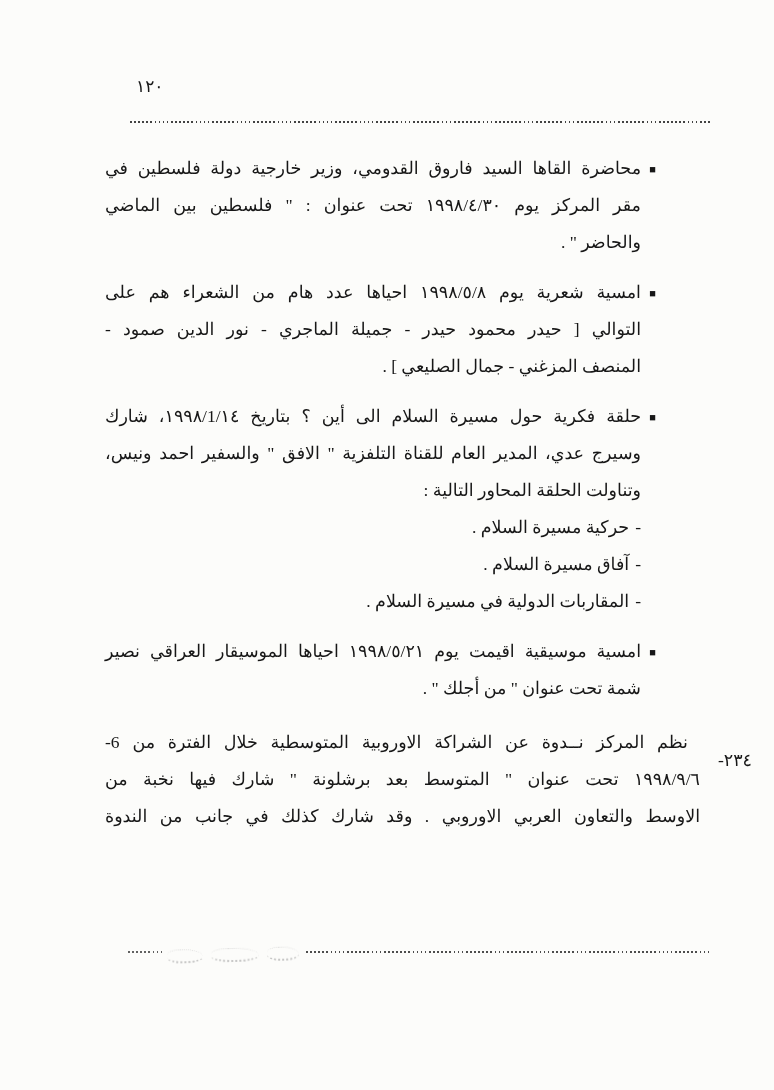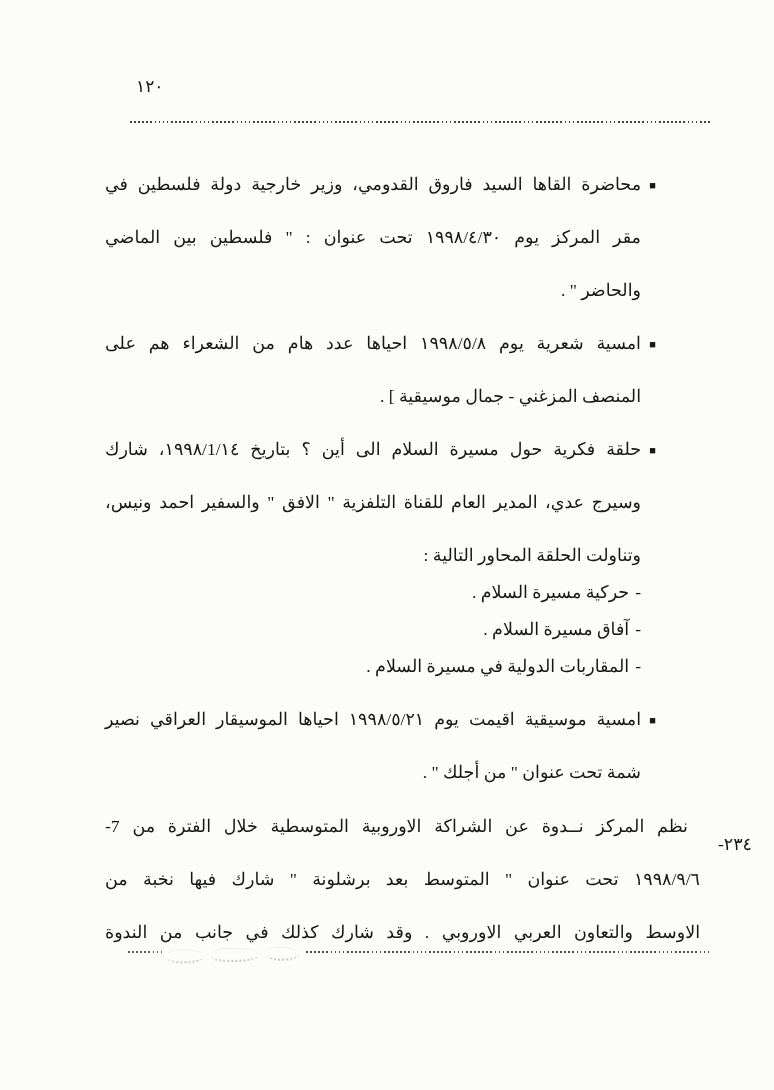--- a/index.html
+++ b/index.html
@@ -45,21 +45,21 @@
     padding-right: 15px;
     margin-bottom: 13px;
   }
   .marker {
     position: absolute;
     right: 0;
     top: 1px;
     font-size: 11px;
     line-height: 37px;
   }
-  .line { text-align: justify; text-align-last: justify; margin-top: 16px; }
+  .line { text-align: justify; text-align-last: justify; }
   .line.end { text-align-last: right; }
   .sub-list { }
   .sub-item { line-height: 37px; text-align: right; }
   .sub-item .dash { margin-left: 6px; }
   .numbered-item {
     position: relative;
     margin-right: 5px;
     margin-top: 17px;
   }
   .item-number {
@@ -111,21 +111,22 @@
         <div class="line">محاضرة القاها السيد فاروق القدومي، وزير خارجية دولة فلسطين في</div>
         <div class="line">مقر المركز يوم ١٩٩٨/٤/٣٠ تحت عنوان : " فلسطين بين الماضي</div>
         <div class="line end">والحاضر " .</div>
       </div>
     </div>
 
     <div class="bullet-item">
       <span class="marker">■</span>
       <div class="lines">
         <div class="line">امسية شعرية يوم ١٩٩٨/٥/٨ احياها عدد هام من الشعراء هم على</div>
-        <div class="line end">المنصف المزغني - جمال موسيقية ] .</div>
+        <div class="line">التوالي [ حيدر محمود حيدر - جميلة الماجري - نور الدين صمود -</div>
+        <div class="line end">المنصف المزغني - جمال الصليعي ] .</div>
       </div>
     </div>
 
     <div class="bullet-item">
       <span class="marker">■</span>
       <div class="lines">
         <div class="line">حلقة فكرية حول مسيرة السلام الى أين ؟ بتاريخ ١٩٩٨/1/١٤، شارك</div>
         <div class="line">وسيرج عدي، المدير العام للقناة التلفزية " الافق " والسفير احمد ونيس،</div>
         <div class="line end">وتناولت الحلقة المحاور التالية :</div>
       </div>
@@ -146,21 +147,21 @@
       <span class="marker">■</span>
       <div class="lines">
         <div class="line">امسية موسيقية اقيمت يوم ١٩٩٨/٥/٢١ احياها الموسيقار العراقي نصير</div>
         <div class="line end">شمة تحت عنوان " من أجلك " .</div>
       </div>
     </div>
 
     <div class="numbered-item">
       <span class="item-number">٢٣٤-</span>
       <div class="lines">
-        <div class="line">نظم المركز نــدوة عن الشراكة الاوروبية المتوسطية خلال الفترة من 7-</div>
+        <div class="line">نظم المركز نــدوة عن الشراكة الاوروبية المتوسطية خلال الفترة من 6-</div>
         <div class="line">١٩٩٨/٩/٦ تحت عنوان " المتوسط بعد برشلونة " شارك فيها نخبة من</div>
         <div class="line">الاوسط والتعاون العربي الاوروبي . وقد شارك كذلك في جانب من الندوة</div>
       </div>
     </div>
 
   </div>
 
   <div class="dotted-rule rule-footer-left"></div>
   <div class="ghost-marks">
     <span class="ghost-blob gb1"></span>

